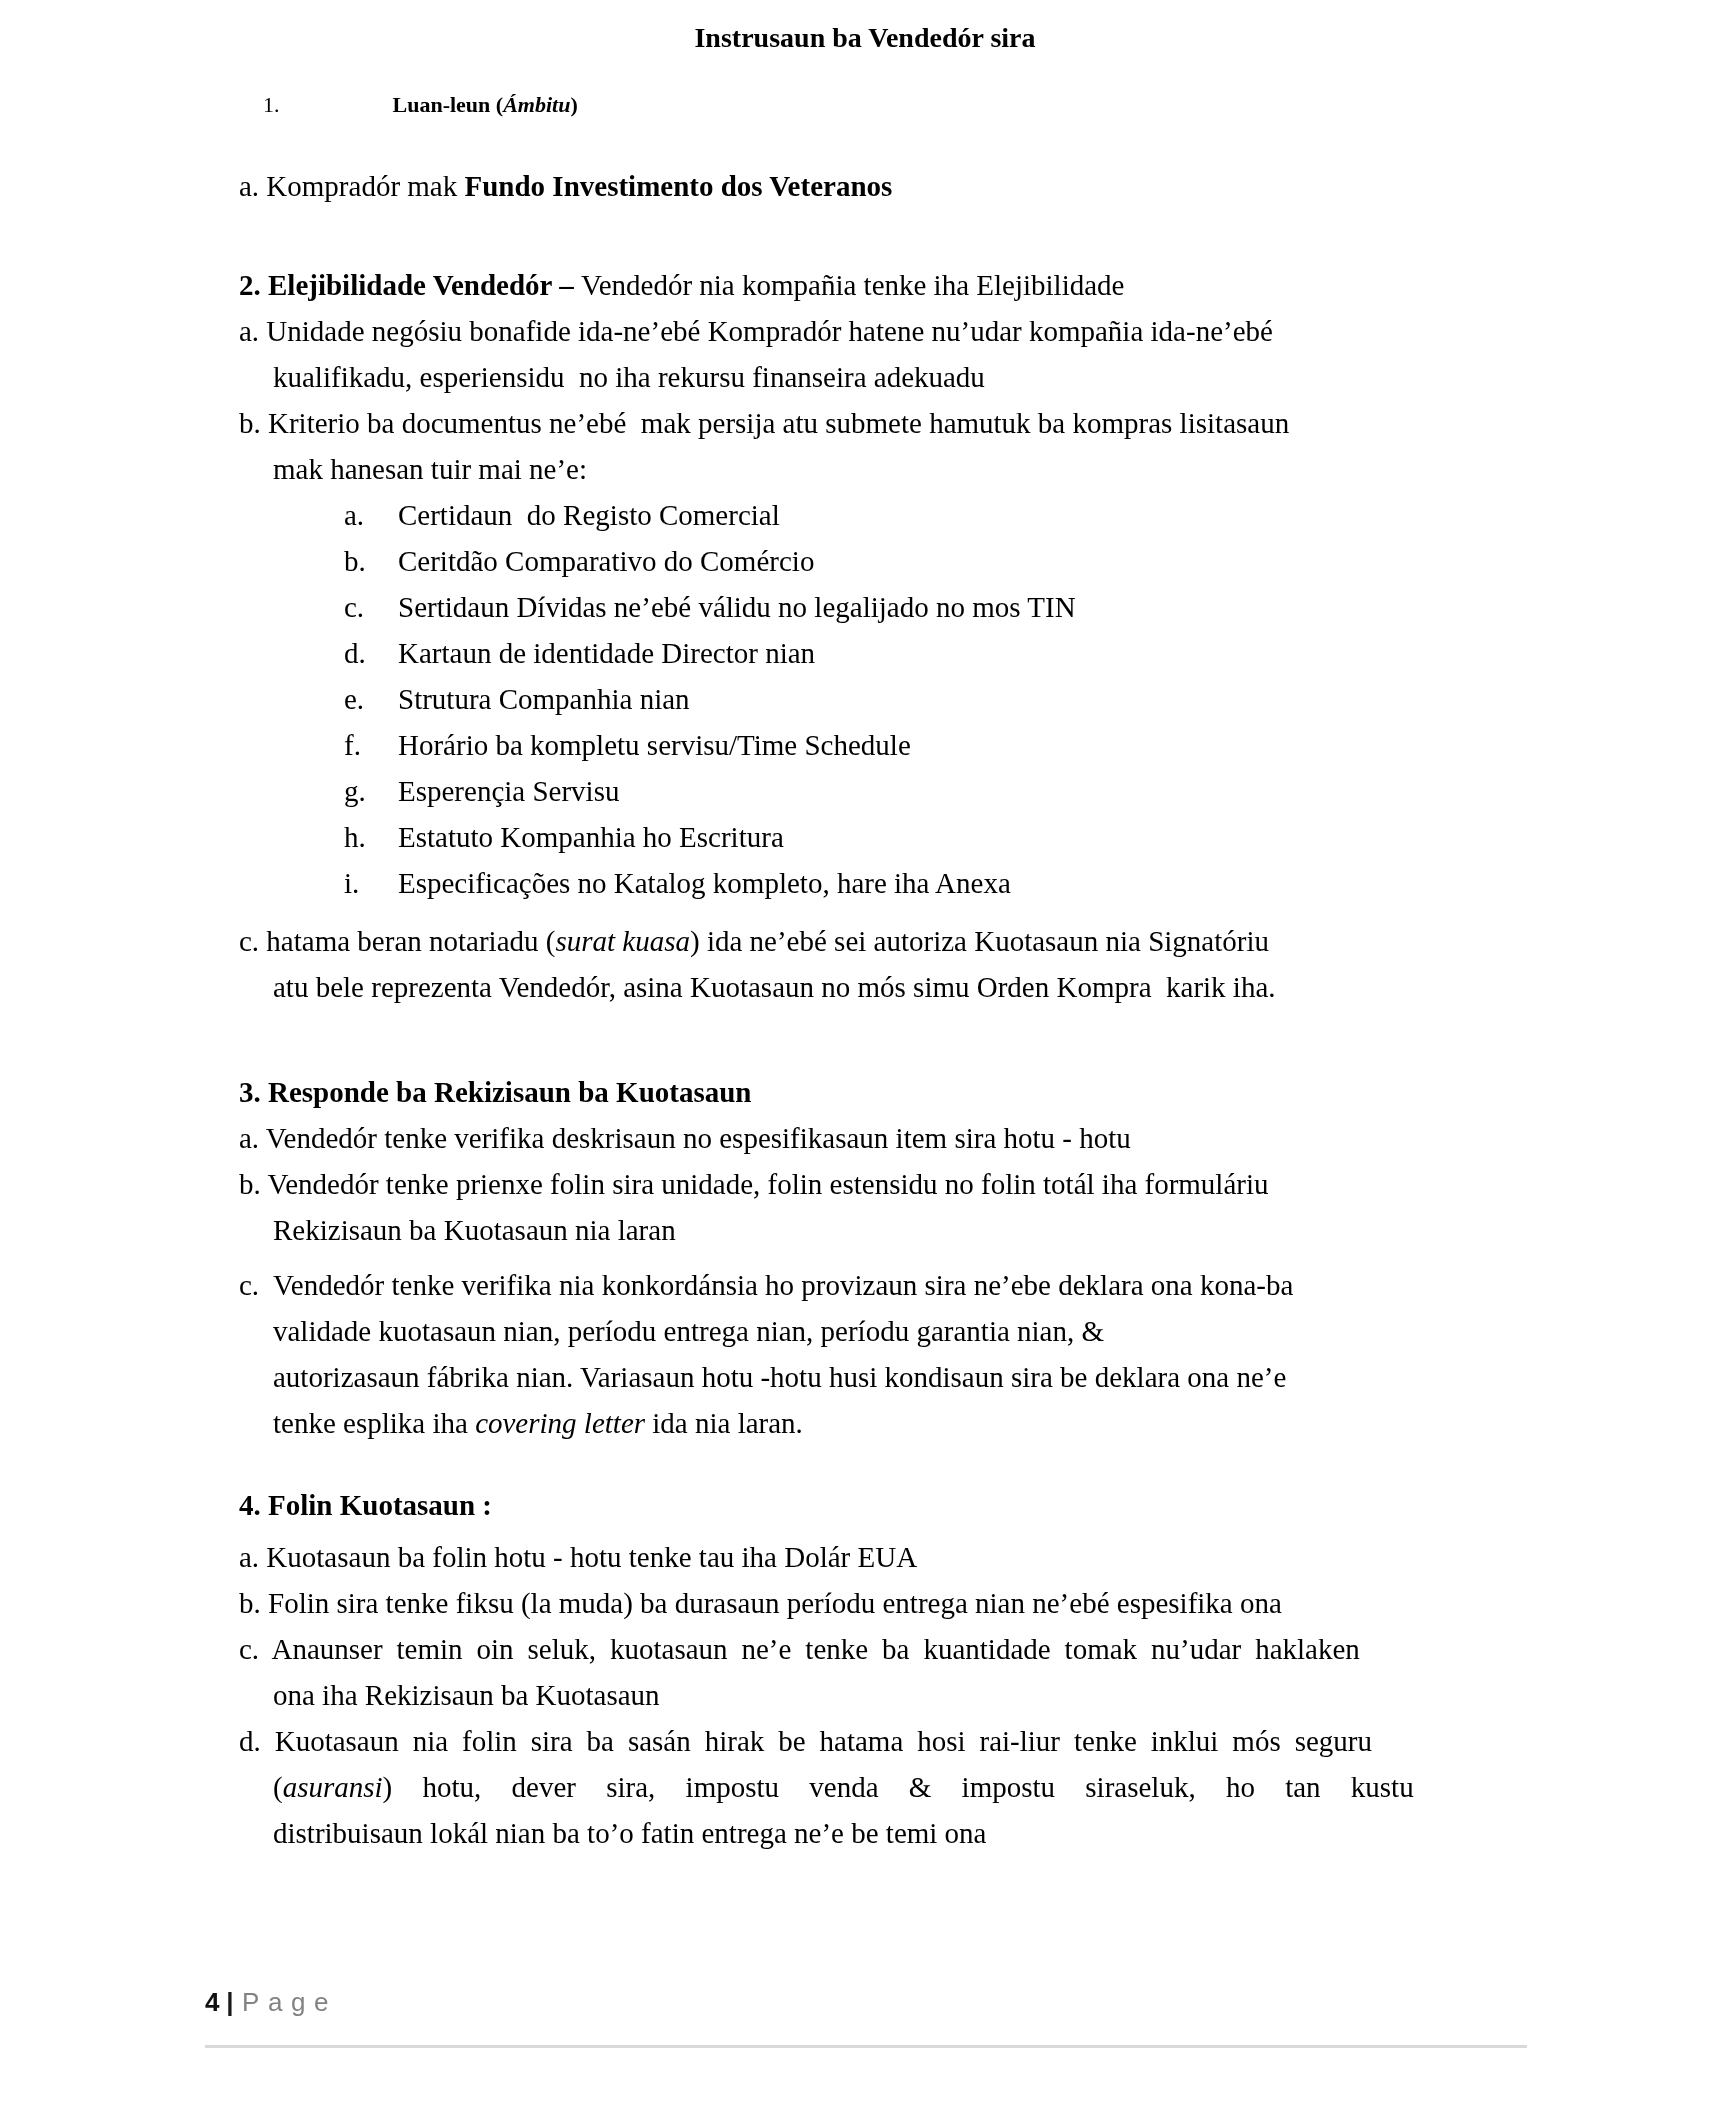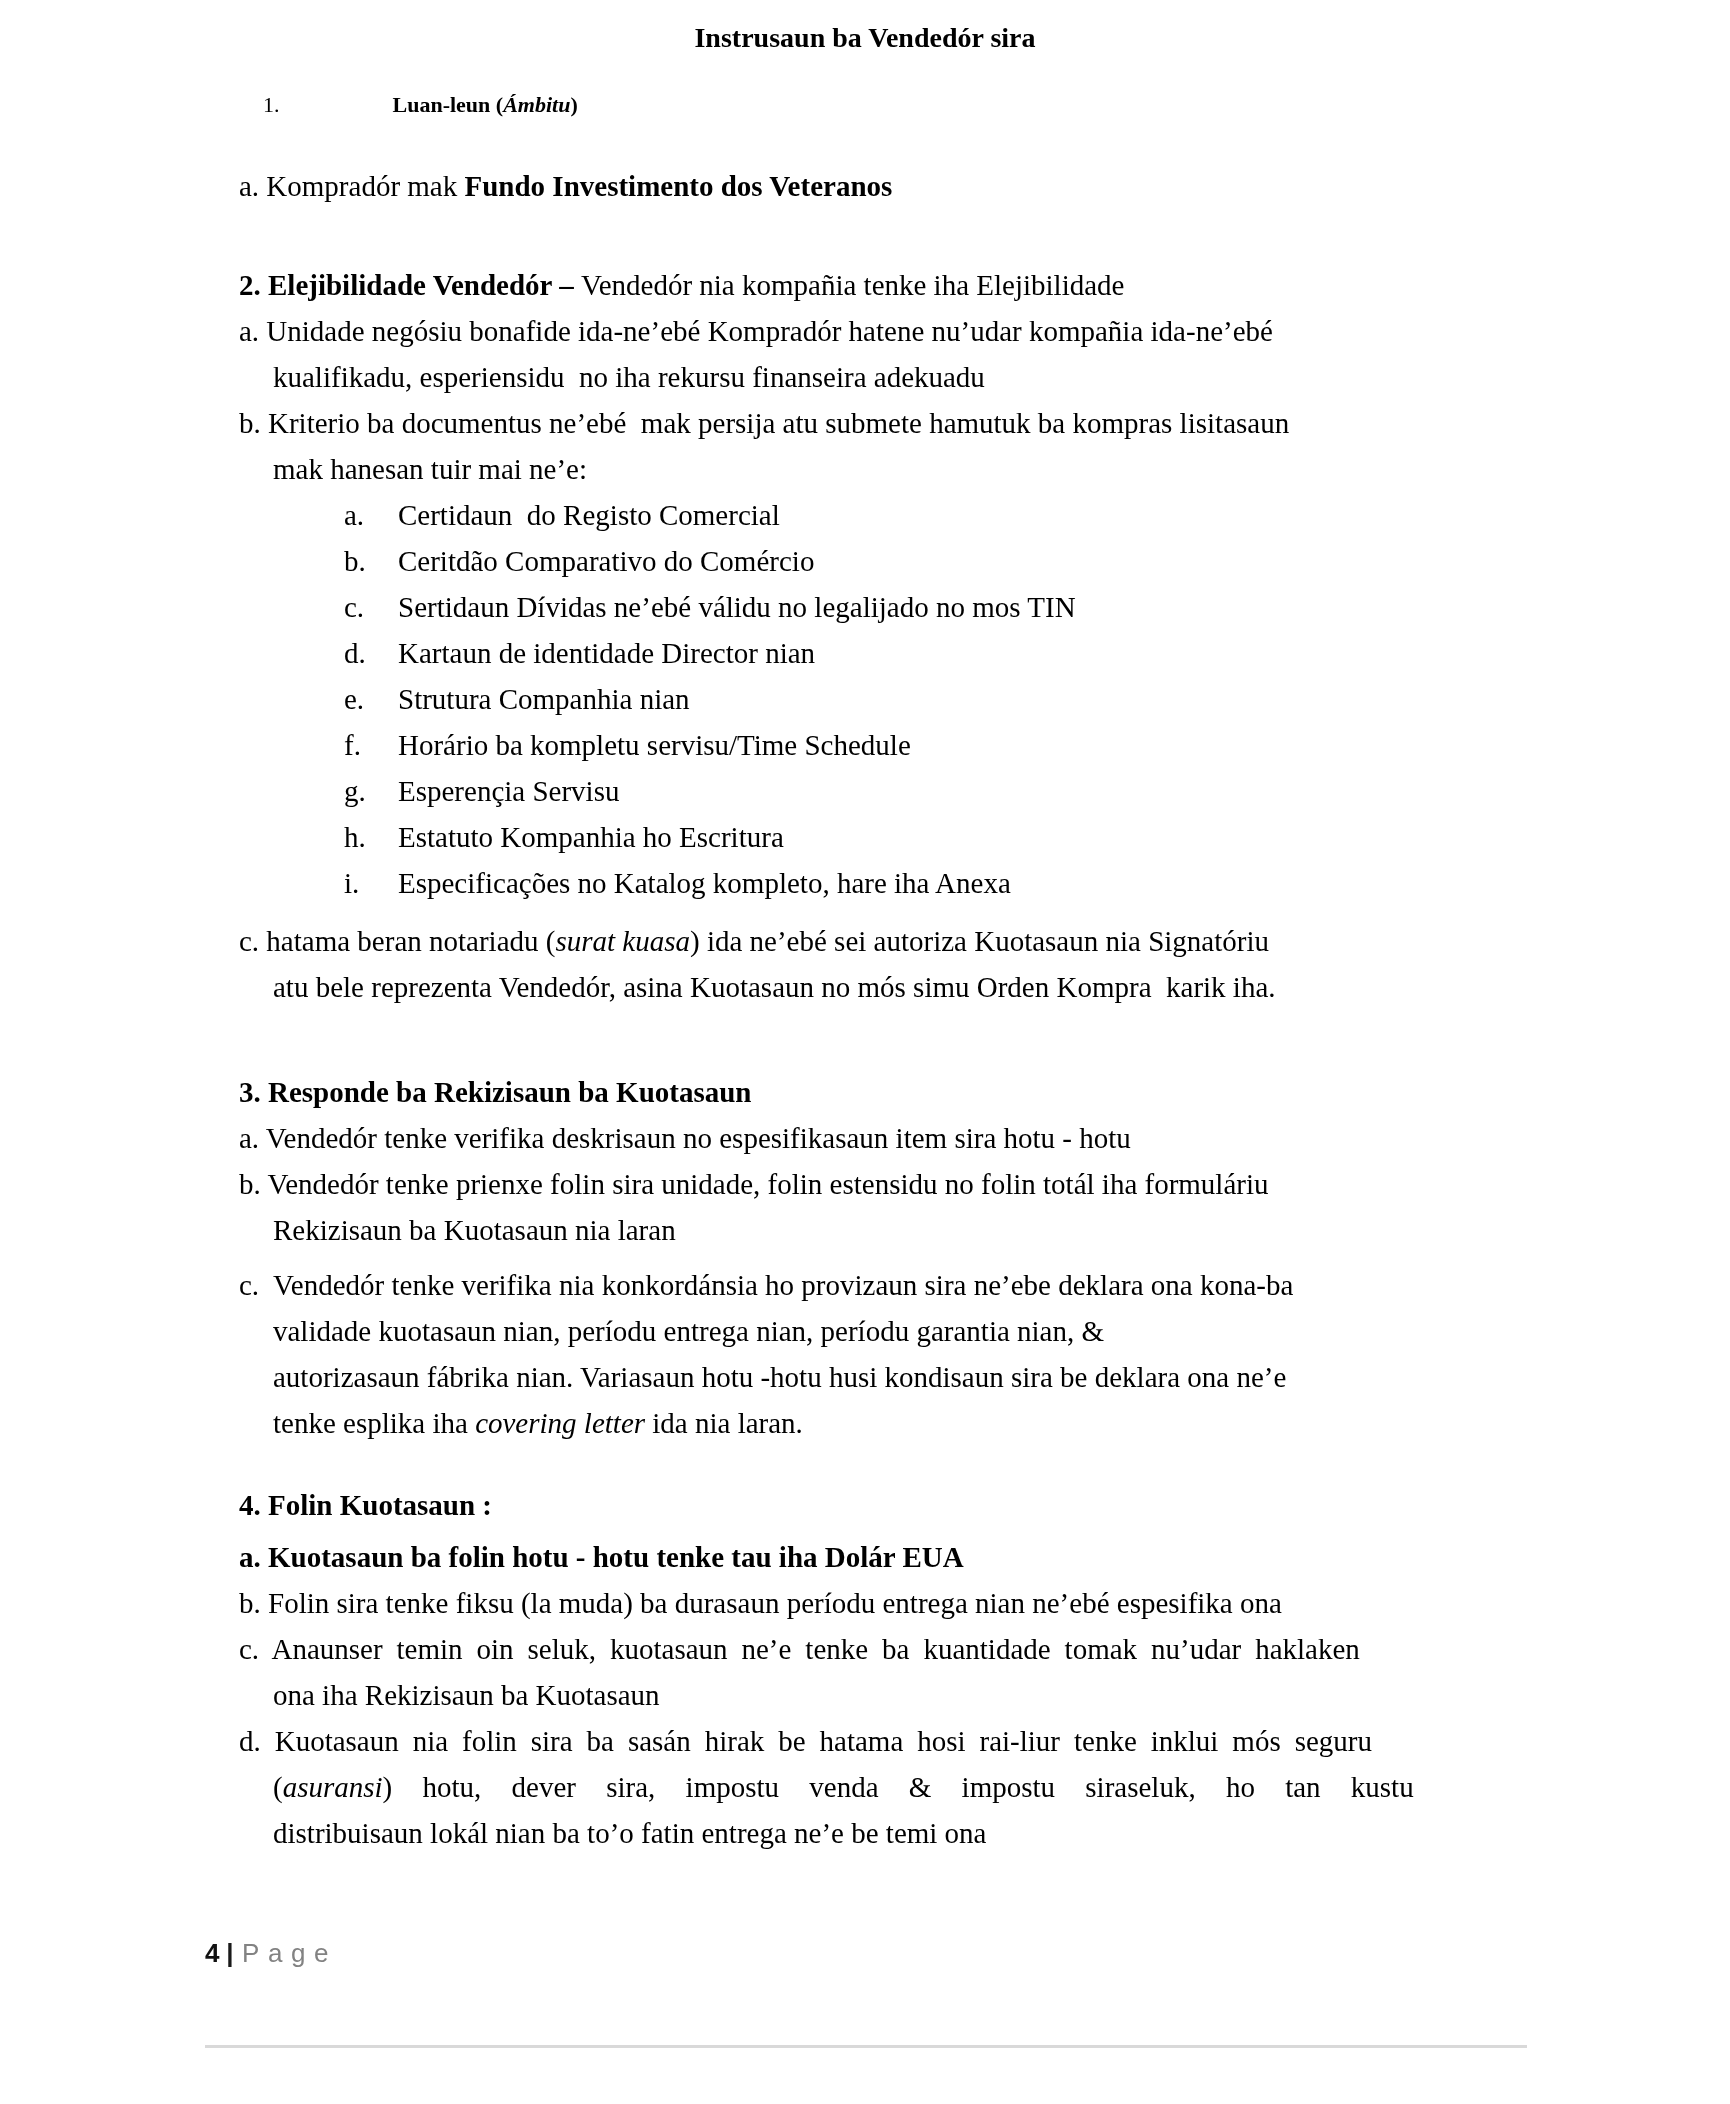--- a/index.html
+++ b/index.html
@@ -11,32 +11,32 @@
   .doc{padding:15.3px 239px 0 239px;}
   .title{text-align:center;font-weight:bold;font-size:28px;line-height:46px;}
   .h1{margin-top:21px;padding-left:24px;font-size:22px;line-height:46px;}
   .tabsp{display:inline-block;width:113px;}
   p{margin:0;line-height:46px;text-align:left;}
   .b{font-weight:bold;}
   .i{font-style:italic;}
   .hang{padding-left:34px;text-indent:-34px;}
   .mt12{margin-top:11.5px;}
   .mt10{margin-top:9.6px;}
-  .mt6{margin-top:5.7px;font-weight:bold;}
+  .mt6{margin-top:5.7px;}
   .mt40{margin-top:36px;}
   .mt55{margin-top:53px;}
   .mt62{margin-top:59px;}
   .mt72{margin-top:35px;}
   .sub{padding-left:105px;}
   .sub .num{display:inline-block;width:54px;}
   .j1{word-spacing:6.7px;}
   .j2{word-spacing:23px;}
   .footer-rule{position:absolute;left:205px;top:2045px;width:1322px;height:2.9px;background:#d9d9d9;}
   .footer{
-    position:absolute;left:205px;top:1936px;
+    position:absolute;left:205px;top:1985px;
     font-family:"Liberation Sans","DejaVu Sans",sans-serif;font-size:26px;line-height:34px;
   }
   .footer .pgnum{font-weight:bold;color:#111;}
   .footer .bar{color:#1a1a1a;margin:0 8.6px 0 6.7px;font-weight:bold;}
   .footer .pglabel{color:#828282;letter-spacing:8.6px;}
 </style>
 </head>
 <body>
 
 <div class="doc">

